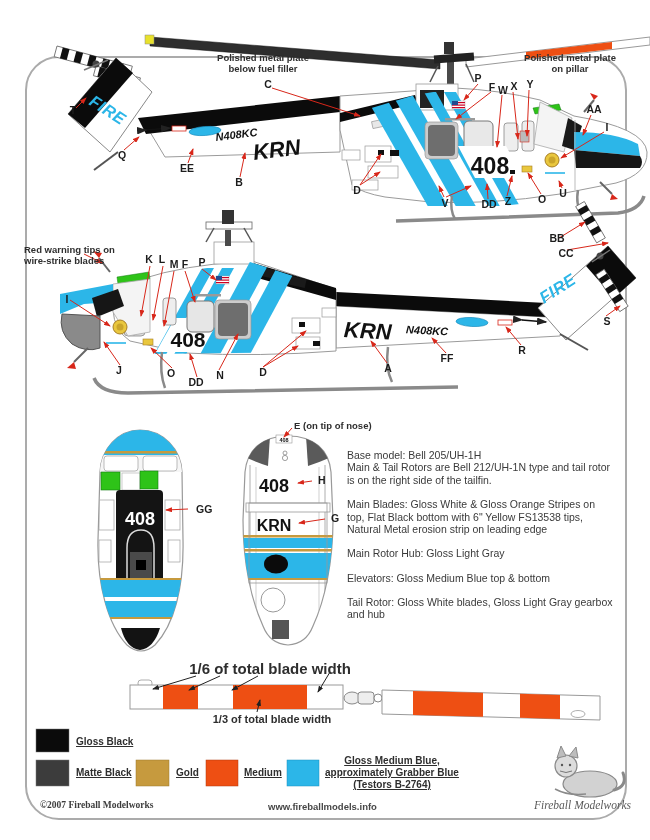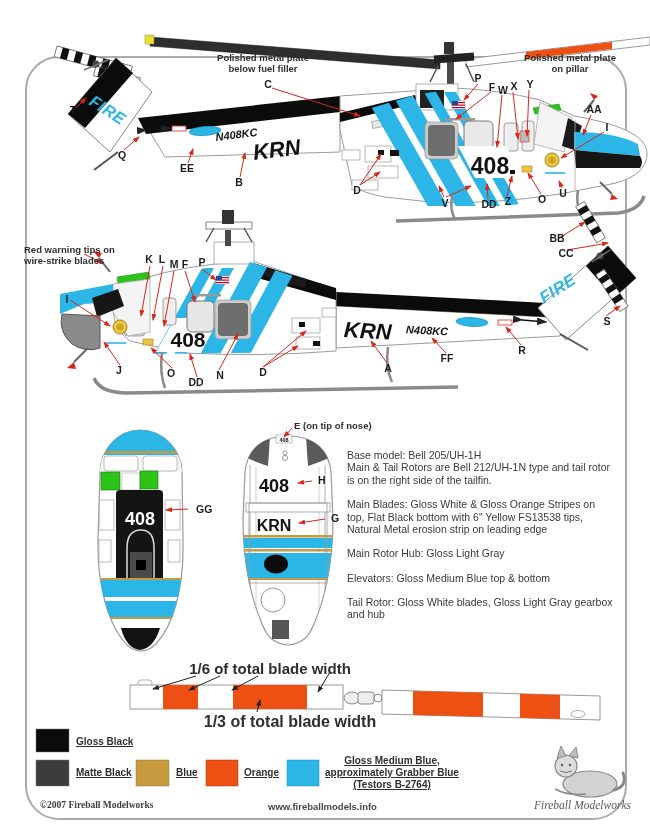--- a/index.html
+++ b/index.html
@@ -468,39 +468,39 @@
   </svg>
 
   <div class="ann center" style="left:197px;top:52px;width:132px;">Polished metal plate
 below fuel filler</div>
   <div class="ann center" style="left:514px;top:52px;width:112px;">Polished metal plate
 on pillar</div>
   <div class="ann" style="left:24px;top:244px;width:150px;">Red warning tips on
 wire-strike blades</div>
   <div class="ann" style="left:294px;top:420px;width:130px;">E (on tip of nose)</div>
   <div class="ann center" style="left:180px;top:660px;width:180px;font-size:15px;">1/6 of total blade width</div>
-  <div class="ann center" style="left:200px;top:713px;width:180px;font-size:16px;">1/3 of total blade width</div>
+  <div class="ann center" style="left:182px;top:713px;width:180px;font-size:11px;">1/3 of total blade width</div>
 
   <div class="info">
     <p>Base model: Bell 205/UH-1H
 Main &amp; Tail Rotors are Bell 212/UH-1N type and tail rotor
 is on the right side of the tailfin.</p>
     <p>Main Blades: Gloss White &amp; Gloss Orange Stripes on
 top, Flat Black bottom with 6" Yellow FS13538 tips,
 Natural Metal erosion strip on leading edge</p>
     <p>Main Rotor Hub: Gloss Light Gray</p>
     <p>Elevators: Gloss Medium Blue top &amp; bottom</p>
     <p>Tail Rotor: Gloss White blades, Gloss Light Gray gearbox
 and hub</p>
   </div>
 
   <div class="leglabel" style="left:76px;top:736px;">Gloss Black</div>
   <div class="leglabel" style="left:76px;top:767px;">Matte Black</div>
-  <div class="leglabel" style="left:176px;top:767px;">Blue</div>
-  <div class="leglabel" style="left:244px;top:767px;">Orange</div>
+  <div class="leglabel" style="left:176px;top:767px;">Gold</div>
+  <div class="leglabel" style="left:244px;top:767px;">Medium</div>
   <div class="leglabel" style="left:325px;top:755px;text-align:center;">Gloss Medium Blue,
 approximately Grabber Blue
 (Testors B-2764)</div>
 
   <div class="foot-copy">©2007 Fireball Modelworks</div>
   <div class="foot-web">www.fireballmodels.info</div>
   <div class="foot-brand">Fireball Modelworks</div>
 </div>
 
 </body></html>

